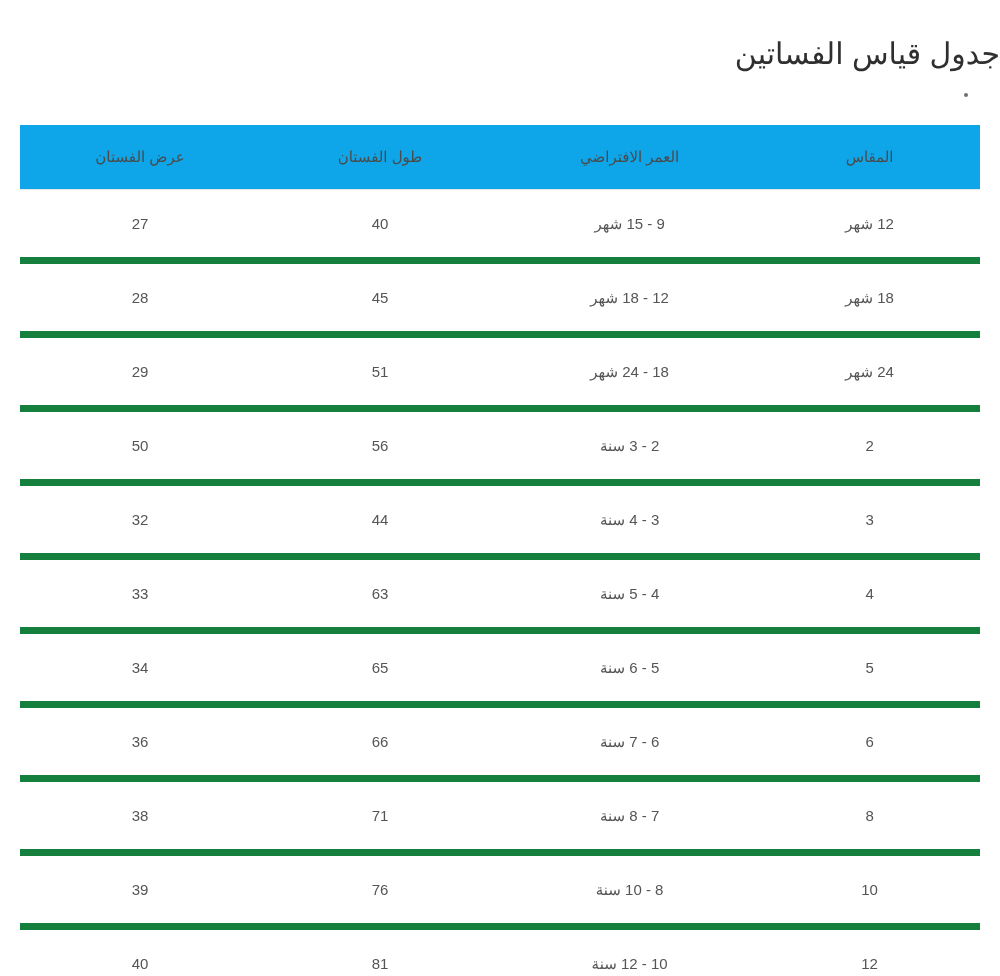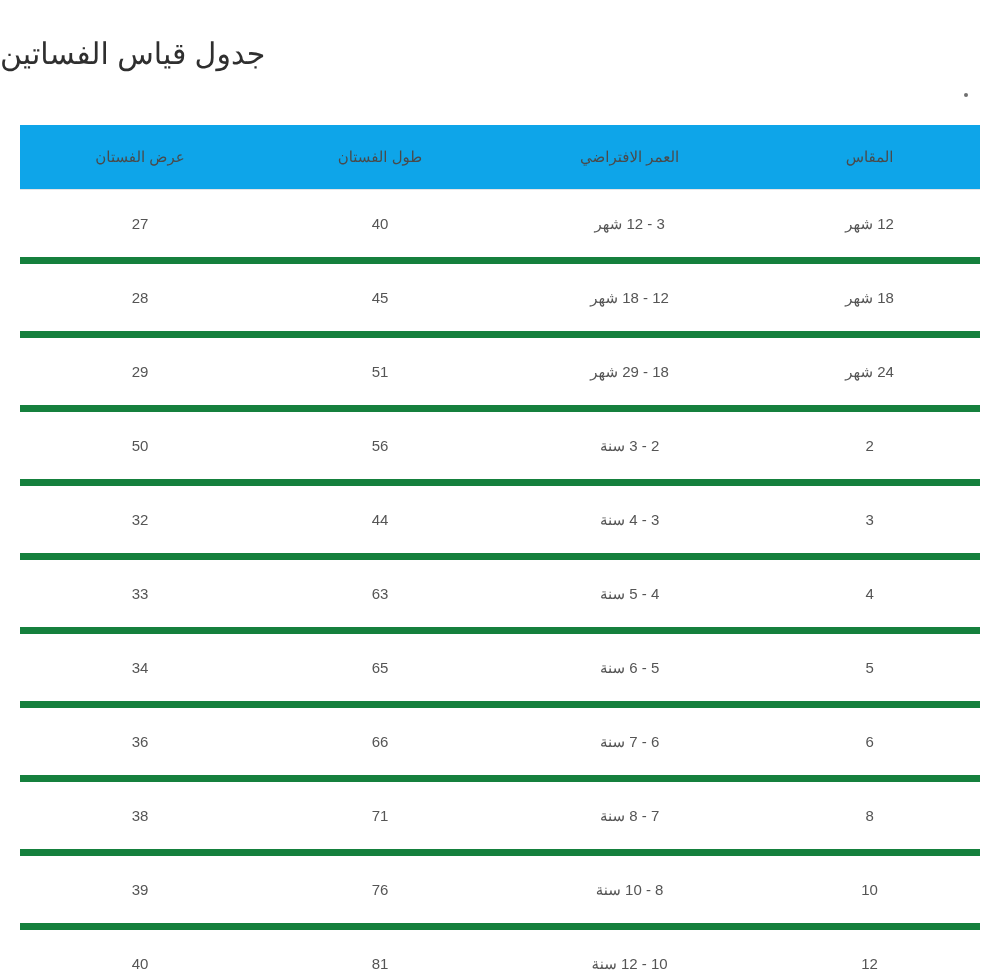--- a/index.html
+++ b/index.html
@@ -14,21 +14,21 @@
     color: #3c3c3c;
     overflow: hidden;
   }
   .page {
     width: 1000px;
     height: 976px;
     position: relative;
     box-sizing: border-box;
   }
   .page-title {
-    text-align: left;
+    text-align: right;
     font-size: 30px;
     font-weight: 400;
     color: #2f2f2f;
     margin: 0;
     padding-top: 36px;
     letter-spacing: 0.2px;
   }
   .bullet-row {
     height: 46px;
     position: relative;
@@ -102,33 +102,33 @@
         <tr>
           <th>المقاس</th>
           <th>العمر الافتراضي</th>
           <th>طول الفستان</th>
           <th>عرض الفستان</th>
         </tr>
       </thead>
       <tbody>
         <tr>
           <td>12 شهر</td>
-          <td>3 - 12 شهر</td>
+          <td>9 - 15 شهر</td>
           <td>40</td>
           <td>27</td>
         </tr>
         <tr>
           <td>18 شهر</td>
           <td>12 - 18 شهر</td>
           <td>45</td>
           <td>28</td>
         </tr>
         <tr>
           <td>24 شهر</td>
-          <td>18 - 29 شهر</td>
+          <td>18 - 24 شهر</td>
           <td>51</td>
           <td>29</td>
         </tr>
         <tr>
           <td>2</td>
           <td>2 - 3 سنة</td>
           <td>56</td>
           <td>50</td>
         </tr>
         <tr>

